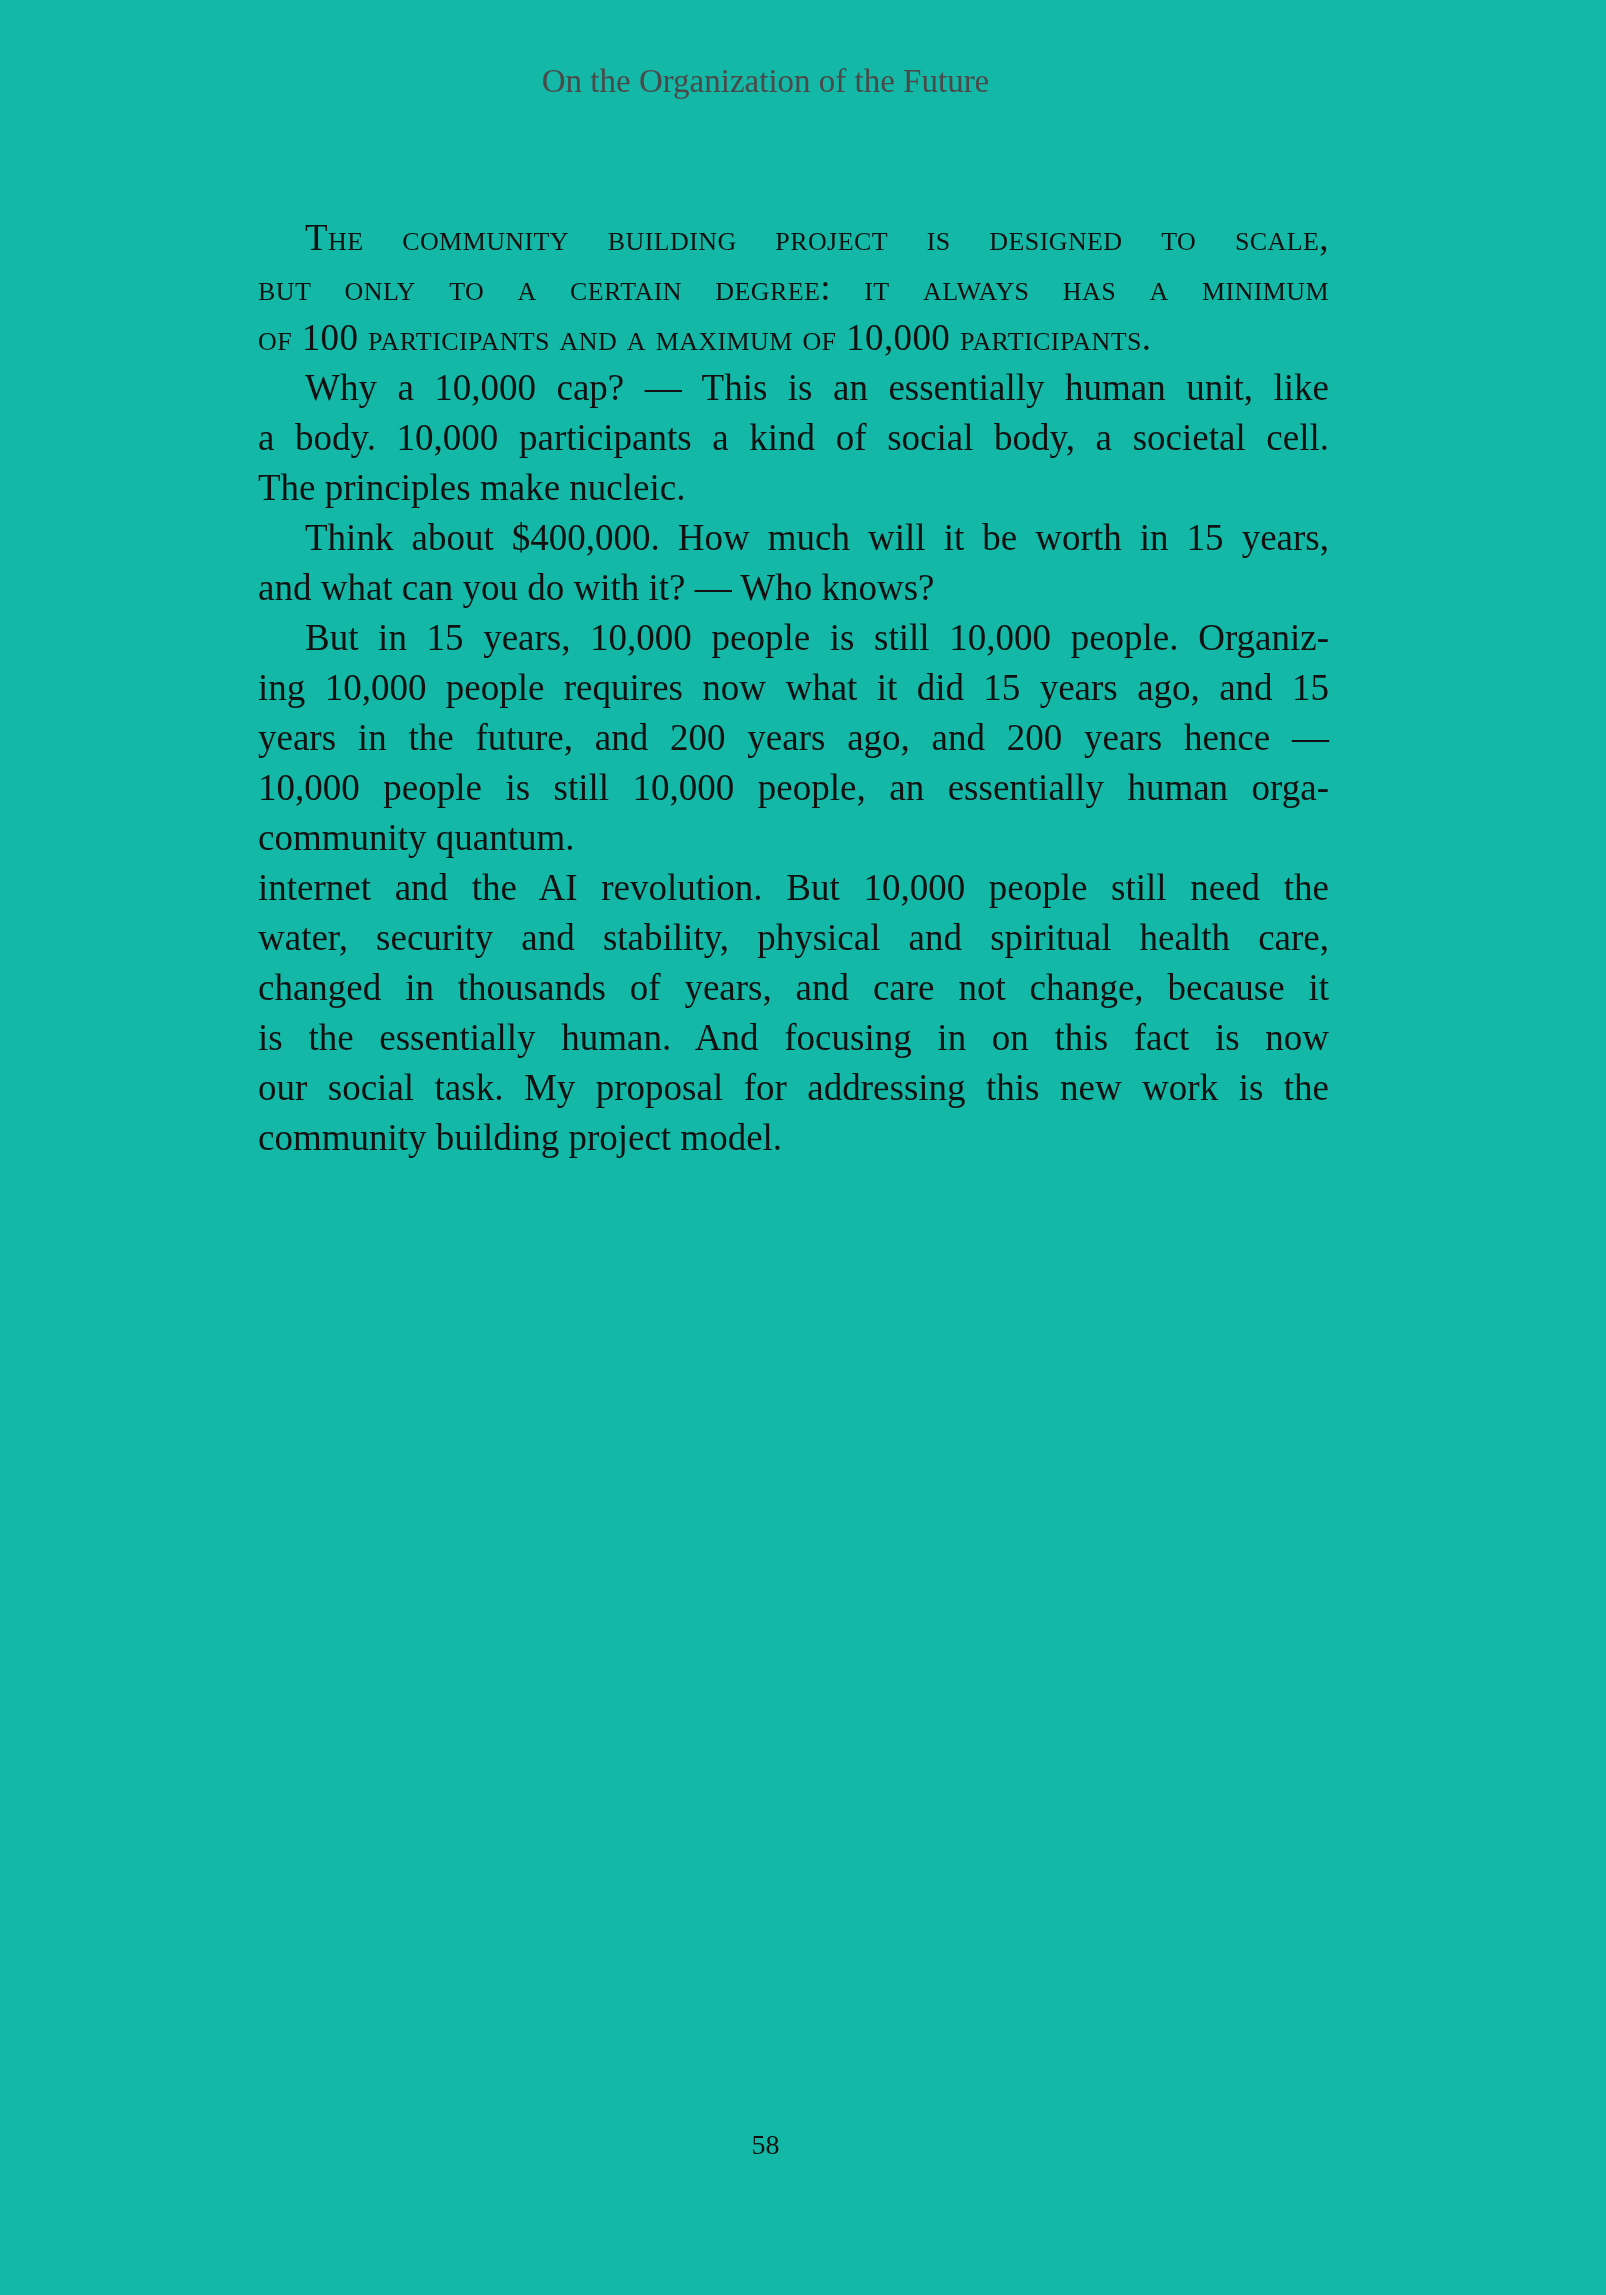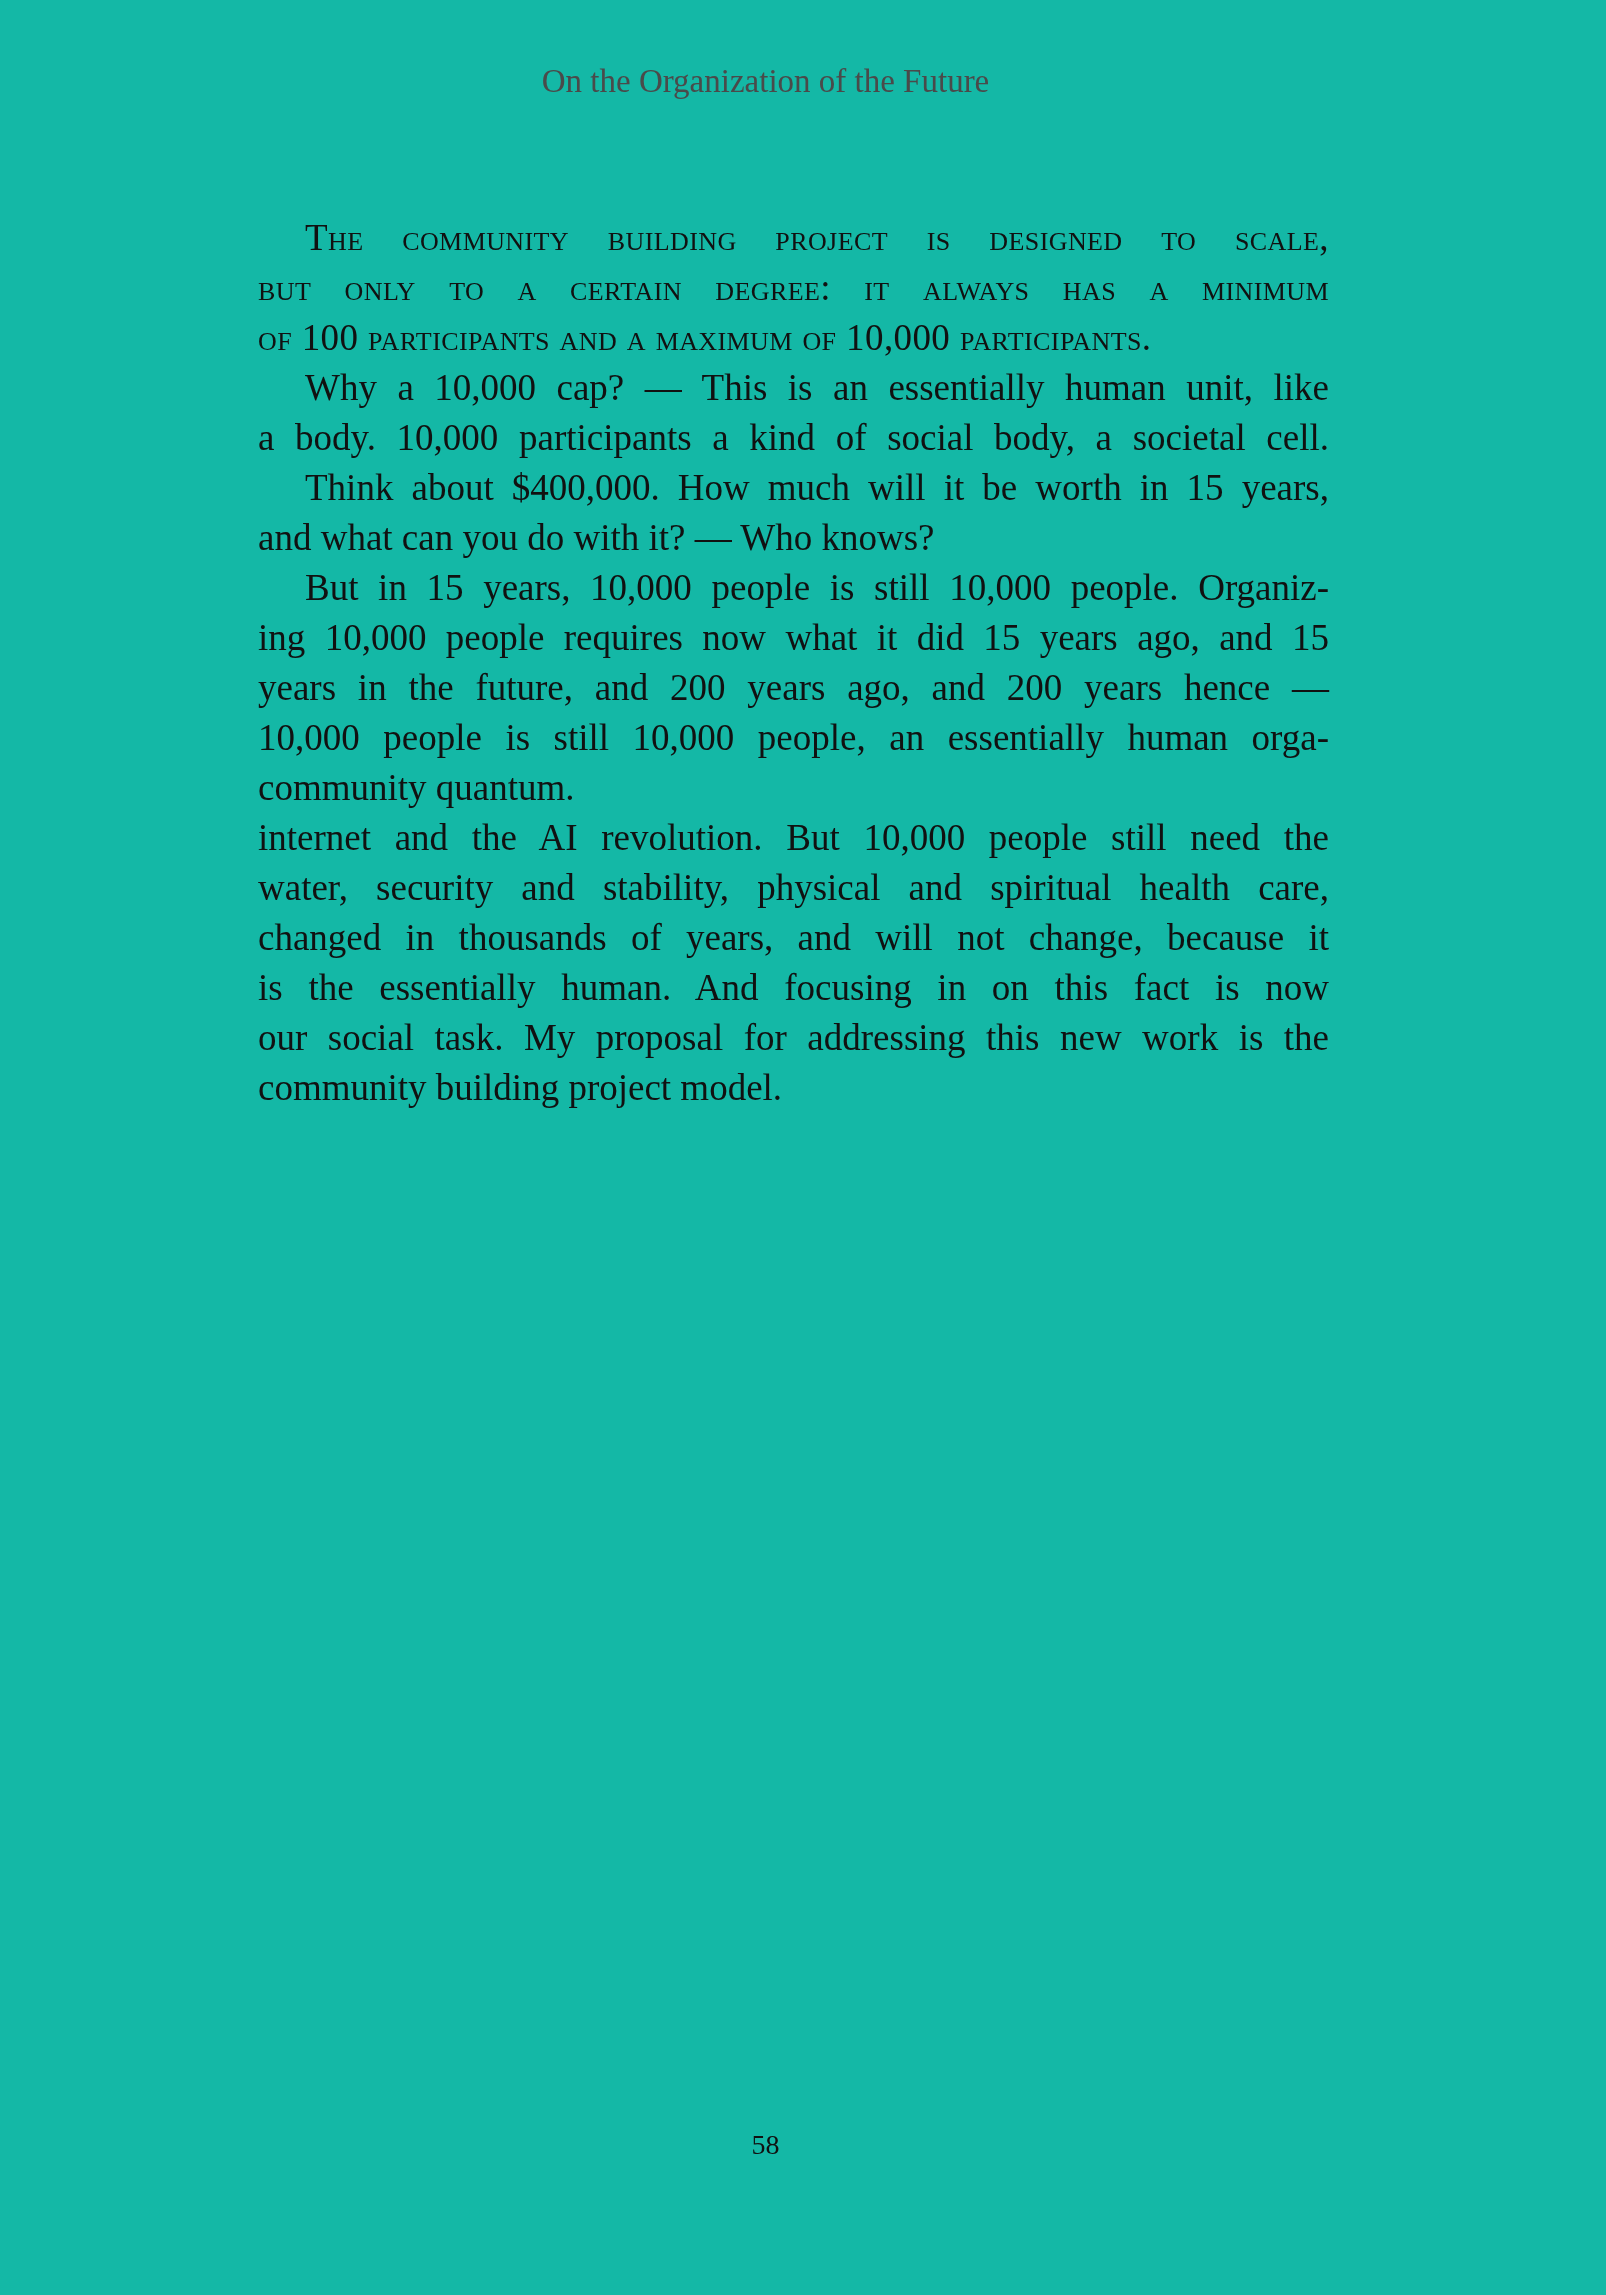--- a/index.html
+++ b/index.html
@@ -70,36 +70,37 @@
 
   <div class="text-block">
       <div class="para smallcaps">
         <div class="line first">The community building project is designed to scale,</div>
         <div class="line">but only to a certain degree: it always has a minimum</div>
         <div class="line last">of 100 participants and a maximum of 10,000 participants.</div>
       </div>
       <div class="para">
         <div class="line first">Why a 10,000 cap? — This is an essentially human unit, like</div>
         <div class="line">a body. 10,000 participants a kind of social body, a societal cell.</div>
+        <div class="line last">The principles make nucleic.</div>
       </div>
       <div class="para">
         <div class="line first">Think about $400,000. How much will it be worth in 15 years,</div>
         <div class="line last">and what can you do with it? — Who knows?</div>
       </div>
       <div class="para">
         <div class="line first">But in 15 years, 10,000 people is still 10,000 people. Organiz-</div>
         <div class="line">ing 10,000 people requires now what it did 15 years ago, and 15</div>
         <div class="line">years in the future, and 200 years ago, and 200 years hence —</div>
         <div class="line">10,000 people is still 10,000 people, an essentially human orga-</div>
         <div class="line last">community quantum.</div>
       </div>
       <div class="para">
         <div class="line">internet and the AI revolution. But 10,000 people still need the</div>
         <div class="line">water, security and stability, physical and spiritual health care,</div>
-        <div class="line">changed in thousands of years, and will not change, because it</div>
+        <div class="line">changed in thousands of years, and care not change, because it</div>
         <div class="line">is the essentially human. And focusing in on this fact is now</div>
         <div class="line">our social task. My proposal for addressing this new work is the</div>
         <div class="line last">community building project model.</div>
       </div>
     </div>
 
   <div class="folio">58</div>
 </div>
 
 

